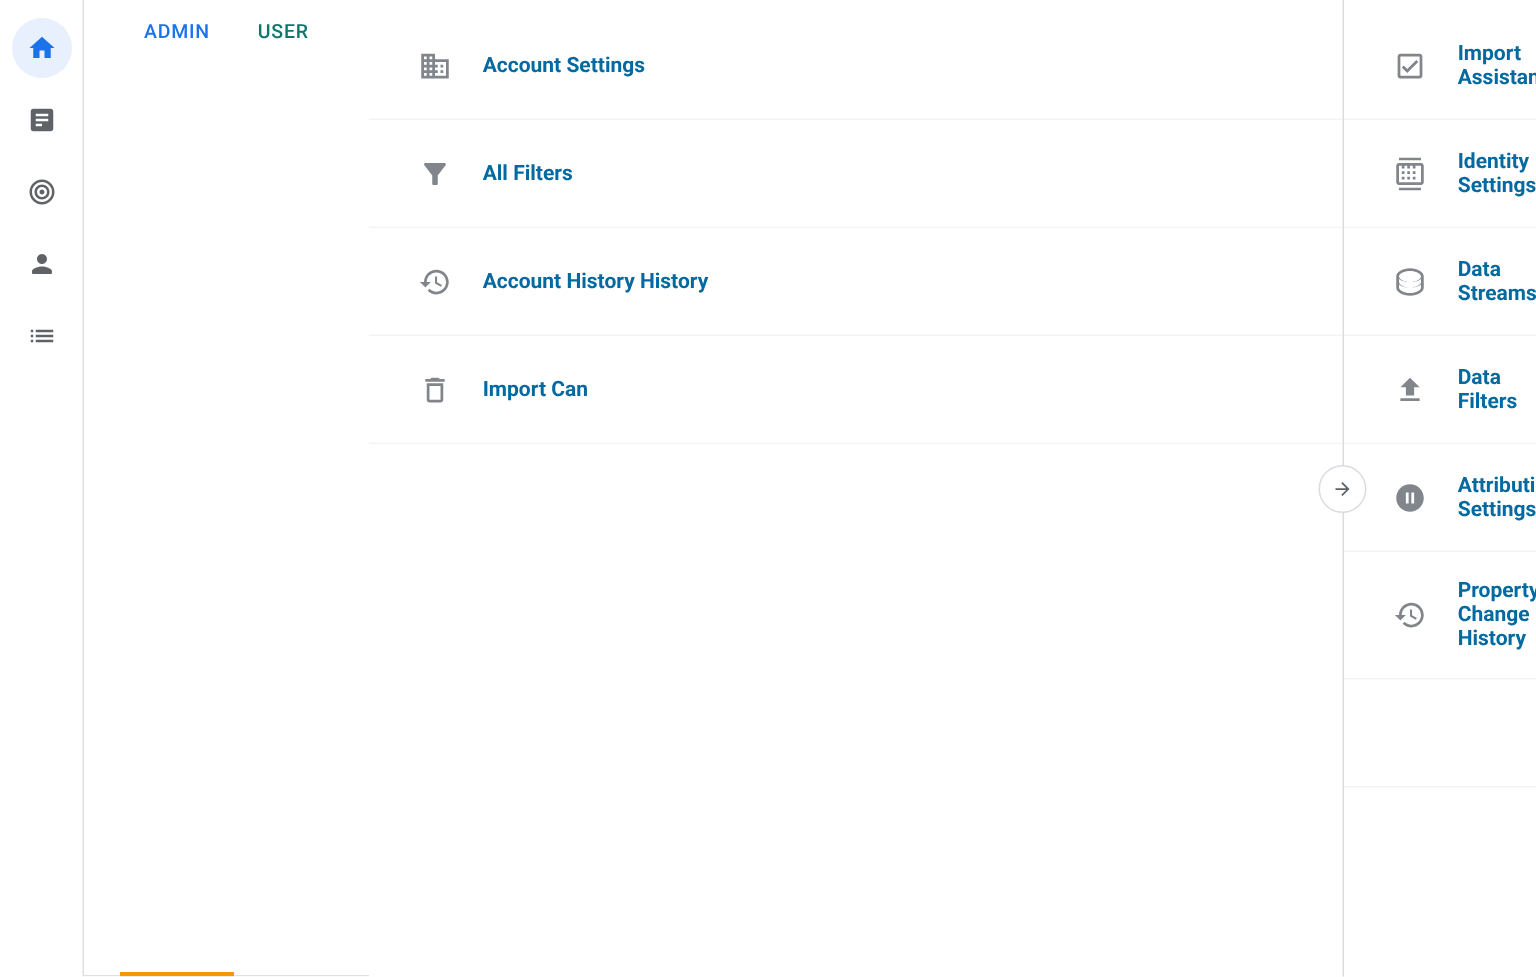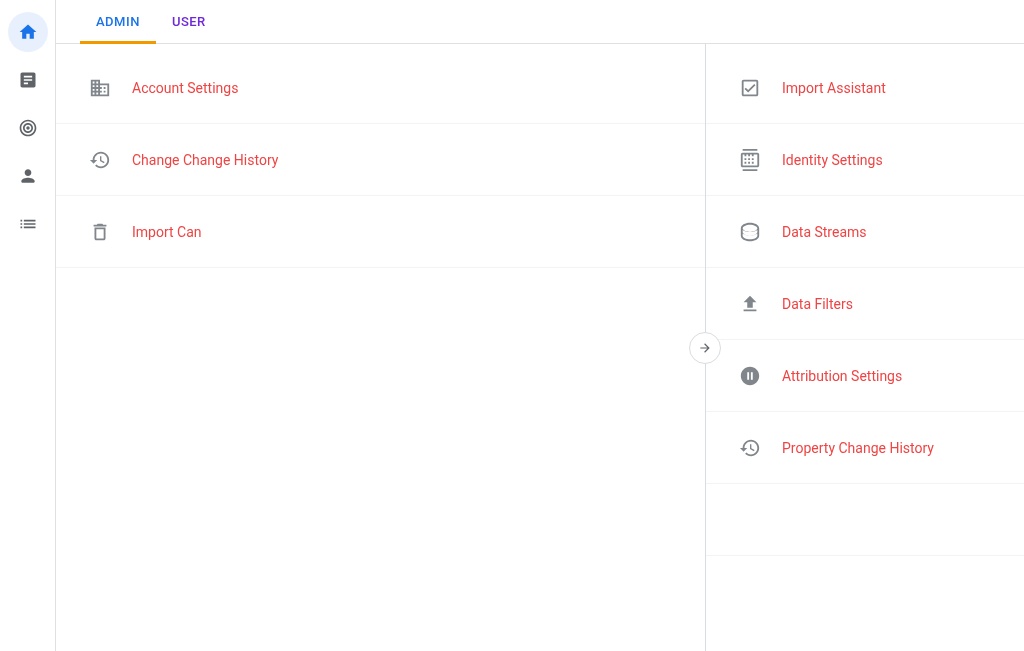--- a/index.html
+++ b/index.html
@@ -27,36 +27,36 @@
       cursor: pointer;
       color: #5f6368;
       font-size: 20px;
     }
     .nav-icon.active { background: #e8f0fe; color: #1a73e8; }
 
     
     .main-content {
       flex: 1;
       display: flex;
-      flex-direction: column;
+      flex-direction: row;
       overflow: hidden;
     }
 
     
     .tab-bar {
       display: flex;
       padding: 0 24px;
       border-bottom: 1px solid #e0e0e0;
       background: #fff;
     }
     .tab {
       padding: 14px 16px 12px;
       font-size: 13px;
       font-weight: 500;
-      color: #6d28d9;
+      color: #0f766e;
       cursor: pointer;
       letter-spacing: 0.5px;
       border-bottom: 3px solid transparent;
       margin-bottom: -1px;
       text-decoration: none;
     }
     .tab.active {
       color: #1a73e8;
       border-bottom-color: #f29900;
     }
@@ -88,22 +88,22 @@
       display: flex;
       align-items: center;
       padding: 18px 32px;
       cursor: pointer;
       border-bottom: 1px solid #f1f3f4;
       gap: 20px;
       min-height: 72px;
     }
     .menu-item-label {
       font-size: 14px;
-      color: #ef4444;
-      font-weight: 400;
+      color: #0369a1;
+      font-weight: 700;
     }
     .menu-icon {
       color: #80868b;
       font-size: 20px;
       width: 24px;
       height: 24px;
       display: flex;
       align-items: center;
       justify-content: center;
       flex-shrink: 0;
@@ -176,28 +176,36 @@
       <div class="menu-item">
         <div class="menu-icon">
           <svg width="22" height="22" viewBox="0 0 24 24" fill="#80868b">
             <path d="M12 7V3H2v18h20V7H12zM6 19H4v-2h2v2zm0-4H4v-2h2v2zm0-4H4V9h2v2zm0-4H4V5h2v2zm4 12H8v-2h2v2zm0-4H8v-2h2v2zm0-4H8V9h2v2zm0-4H8V5h2v2zm10 12h-8v-2h2v-2h-2v-2h2v-2h-2V9h8v10zm-2-8h-2v2h2v-2zm0 4h-2v2h2v-2z"></path>
           </svg>
         </div>
         <span class="menu-item-label">Account Settings</span>
       </div>
 
 
+      <div class="menu-item">
+        <div class="menu-icon">
+          <svg width="22" height="22" viewBox="0 0 24 24" fill="#80868b">
+            <path d="M4.25 5.61C6.27 8.2 10 13 10 13v6c0 .55.45 1 1 1h2c.55 0 1-.45 1-1v-6s3.72-4.8 5.74-7.39C20.25 4.95 19.78 4 18.95 4H5.04c-.83 0-1.3.95-.79 1.61z"></path>
+          </svg>
+        </div>
+        <span class="menu-item-label">All Filters</span>
+      </div>
 
       <div class="menu-item">
         <div class="menu-icon">
           <svg width="22" height="22" viewBox="0 0 24 24" fill="#80868b">
             <path d="M13 3c-4.97 0-9 4.03-9 9H1l3.89 3.89.07.14L9 12H6c0-3.87 3.13-7 7-7s7 3.13 7 7-3.13 7-7 7c-1.93 0-3.68-.79-4.94-2.06l-1.42 1.42C8.27 19.99 10.51 21 13 21c4.97 0 9-4.03 9-9s-4.03-9-9-9zm-1 5v5l4.25 2.52.77-1.28-3.52-2.09V8z"></path>
           </svg>
         </div>
-        <span class="menu-item-label">Change Change History</span>
+        <span class="menu-item-label">Account History History</span>
       </div>
 
       <div class="menu-item">
         <div class="menu-icon">
           <svg width="22" height="22" viewBox="0 0 24 24" fill="#80868b">
             <path d="M6 19c0 1.1.9 2 2 2h8c1.1 0 2-.9 2-2V7H6v12zM8 9h8v10H8V9zm7.5-5l-1-1h-5l-1 1H5v2h14V4z"></path>
           </svg>
         </div>
         <span class="menu-item-label">Import Can</span>
       </div>

